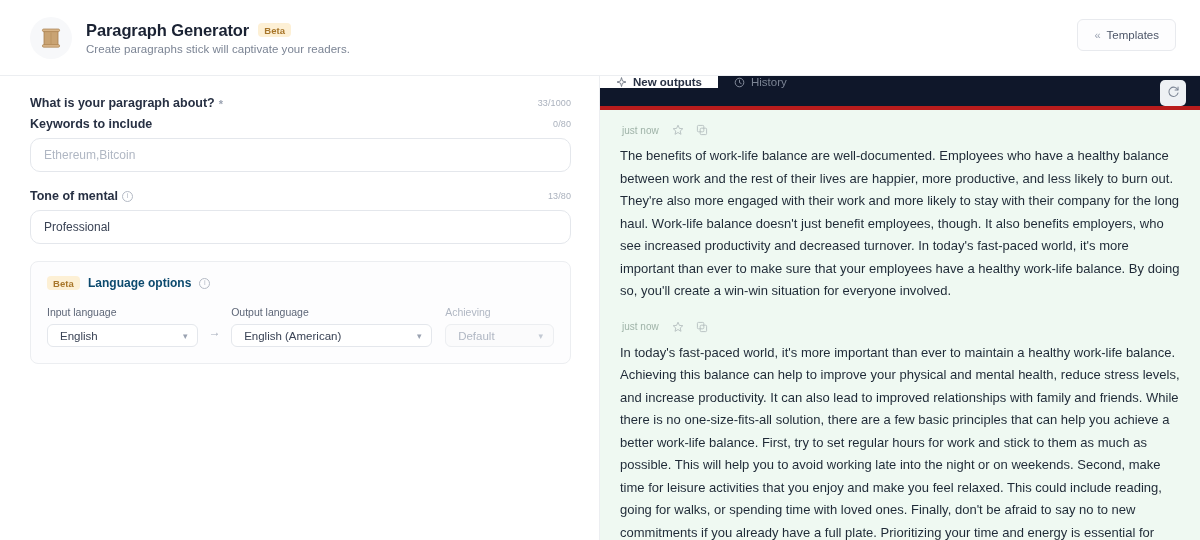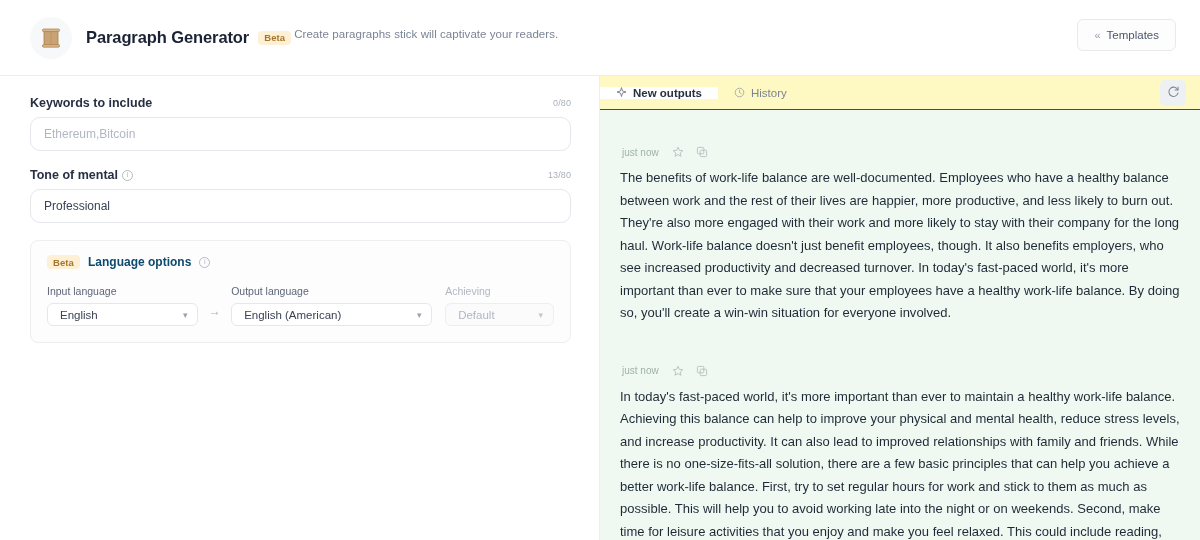--- a/index.html
+++ b/index.html
@@ -34,21 +34,21 @@
     align-items: center;
     gap: 14px;
   }
   .app-icon {
     width: 42px; height: 42px;
     border-radius: 50%;
     background: #f7f8fa;
     display: flex; align-items: center; justify-content: center;
     flex: none;
   }
-  .header-titles { display: flex; flex-direction: row; gap: 3px; }
+  .header-titles { display: flex; flex-direction: column; gap: 3px; }
   .title-row { display: flex; align-items: center; gap: 9px; }
   .app-title {
     font-size: 16.5px;
     font-weight: bold;
     color: #1a2233;
     letter-spacing: -0.1px;
   }
   .beta-badge {
     background: #fdf0d5;
     color: #a8762a;
@@ -221,25 +221,25 @@
   
   .right {
     flex: 1;
     display: flex; flex-direction: column;
     background: #eff9f2;
     min-width: 0;
   }
   .tabs-bar {
     height: 34px;
     min-height: 34px;
-    background: #fef9c3;
-    display: flex;
-    align-items: center;
+    background: #0f172a;
+    display: flex;
+    align-items: flex-start;
     position: relative;
-    border-bottom: 1px solid #b91c1c;
+    border-bottom: 4px solid #b91c1c;
   }
   .tab {
     display: flex; align-items: center; gap: 6px;
     padding: 0 16px;
     font-size: 11.5px;
     color: #7b8494;
     cursor: pointer;
   }
   .tab.active {
     background: #ffffff;
@@ -259,21 +259,20 @@
   .outputs {
     flex: 1;
     overflow: hidden;
     padding: 14px 18px 0 20px;
   }
   .output-item { margin-bottom: 10px; }
   .out-meta {
     display: flex; align-items: center; gap: 13px;
     margin-bottom: 9px;
     padding-left: 2px;
-    margin-top: 22px;
   }
   .out-time { font-size: 10px; color: #9fb3a8; }
   .out-actions { display: flex; gap: 12px; }
   .out-actions .act { opacity: 0.35; display: inline-flex; cursor: pointer; }
   .out-text {
     font-size: 13px;
     line-height: 22.5px;
     color: #1f2a37;
     letter-spacing: 0.01px;
   }
@@ -308,20 +307,27 @@
       <span class="chev">«</span>
       <span>Templates</span>
     </div>
   </div>
 
   <div class="body">
 
     <div class="left">
 
       <div class="field">
+        <div class="field-head">
+          <div class="field-label">
+            <span>What is your paragraph about?</span>
+            <span class="req">*</span>
+          </div>
+          <span class="counter">33/1000</span>
+        </div>
       </div>
 
       <div class="field">
         <div class="field-head">
           <div class="field-label">
             <span>Keywords to include</span>
           </div>
           <span class="counter">0/80</span>
         </div>
         <div class="input-box placeholder">

